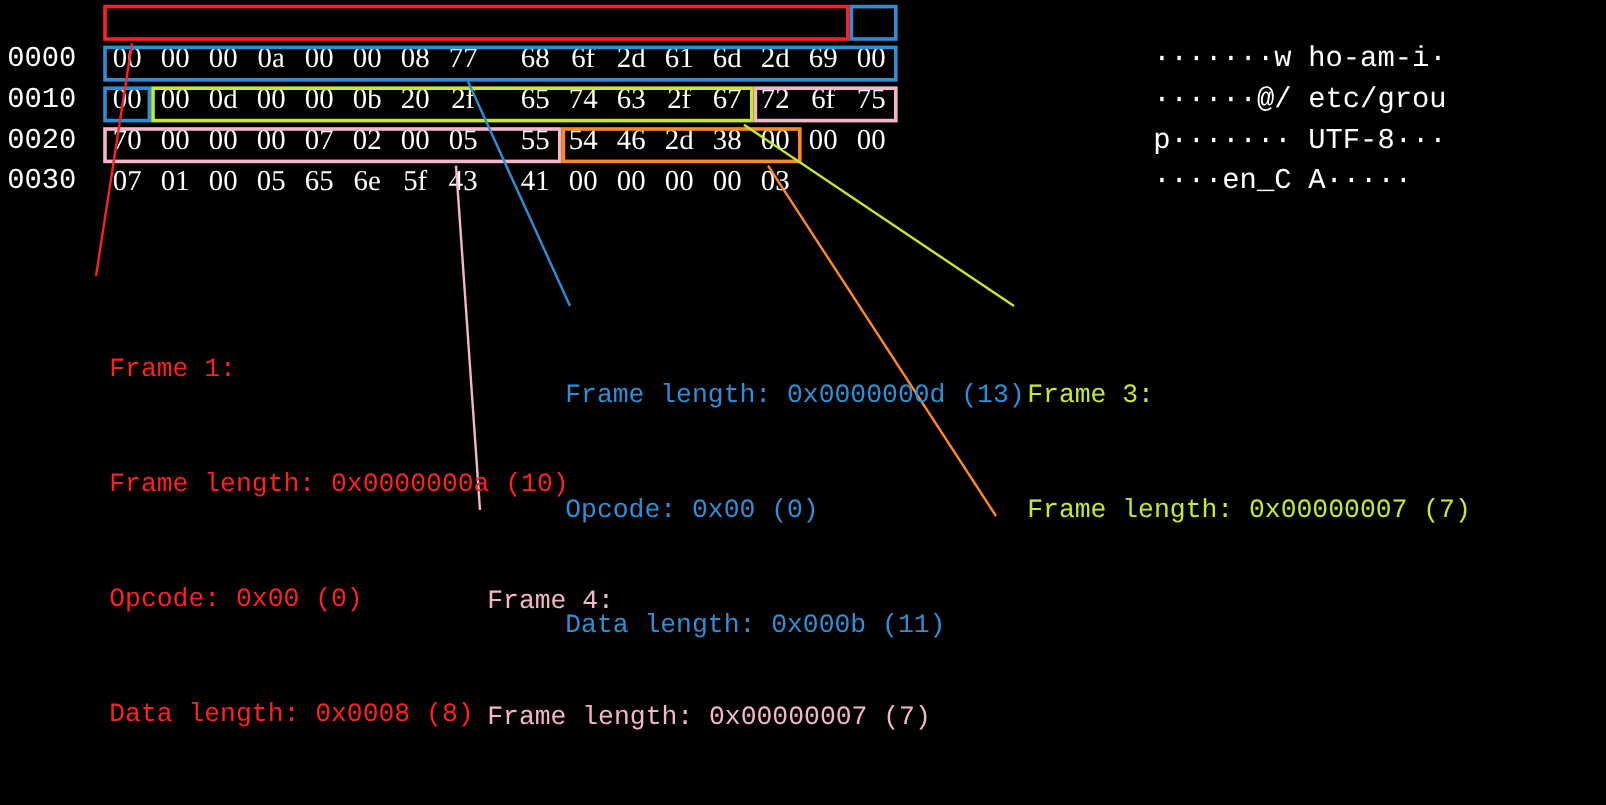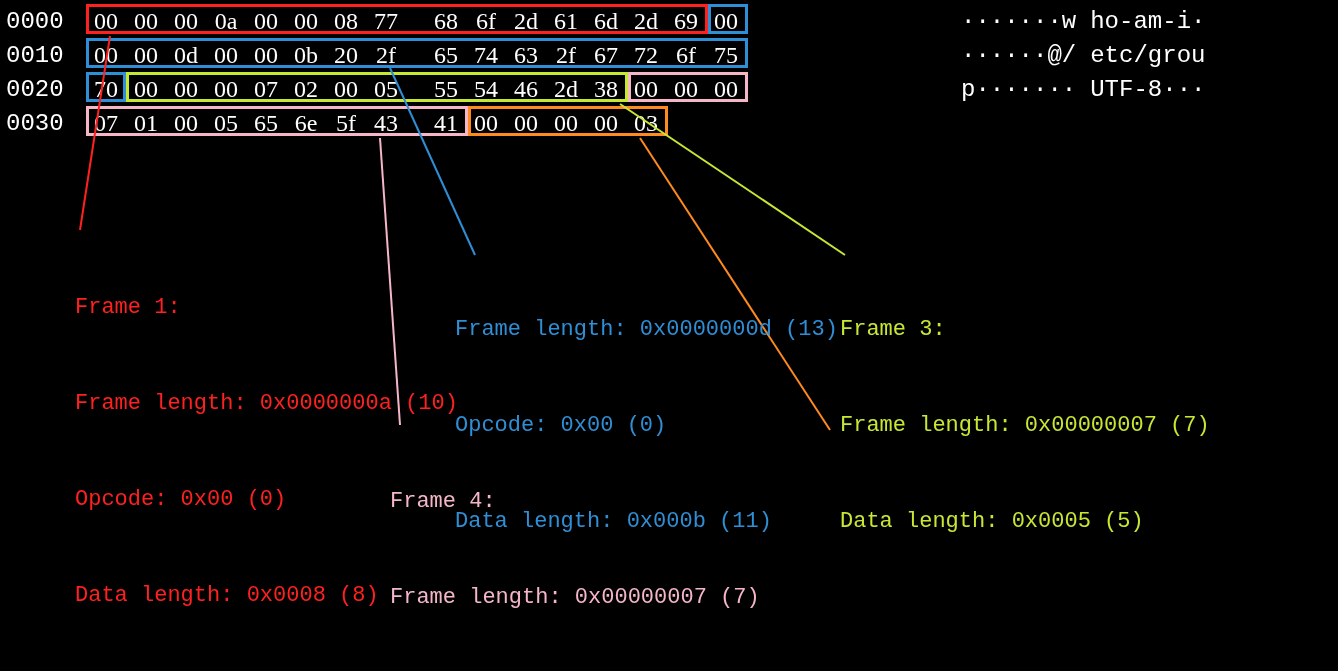--- a/index.html
+++ b/index.html
@@ -10,20 +10,21 @@
     font-family: Consolas, "Courier New", monospace;
     font-size: 24px;
     width: 1338px;
     height: 671px;
     overflow: hidden;
     position: relative;
   }
   .hexwrap {
     position: relative;
     padding-top: 4px;
+    margin-top: 28px;
   }
   .hexrow {
     display: flex;
     align-items: center;
     height: 34px;
     white-space: pre;
   }
   .offset {
     width: 82px;
     padding-left: 6px;
@@ -59,21 +60,21 @@
     background: transparent;
   }
   .red    { border-color: #ff2020; }
   .blue   { border-color: #2f8fd6; }
   .yellow { border-color: #c7e833; }
   .pink   { border-color: #f5b6c8; }
   .orange { border-color: #ff8a1f; }
 
   svg.lines { position:absolute; top:0; left:0; width:1338px; height:671px; }
 
-  .annos { position:absolute; top:0; left:0; width:1060px; height:671px; }
+  .annos { position:absolute; top:0; left:16px; width:1060px; height:671px; }
   .anno {
     position: absolute;
     font-size: 22px;
     line-height: 32px;
     white-space: pre;
   }
   .a-red    { color: #ff2020; }
   .a-blue   { color: #2f8fd6; }
   .a-yellow { color: #c7e833; }
   .a-pink   { color: #f5b6c8; }
@@ -170,20 +171,21 @@
       <span class="gap"></span>
       <span class="byte">41</span>
       <span class="byte">00</span>
       <span class="byte">00</span>
       <span class="byte">00</span>
       <span class="byte">00</span>
       <span class="byte">03</span>
       <span class="byte"></span>
       <span class="byte"></span>
     </span>
+    <span class="ascii"><span>····en_C</span><span class="sep"></span><span>A·····</span></span>
   </div>
 </div>
 
 <div class="overlay">
 
   <div class="box red" style="left:86px;  top:4px;  width:622px; height:30px;"></div>
 
   <div class="box blue" style="left:708px; top:4px;  width:40px;  height:30px;"></div>
   <div class="box blue" style="left:86px;  top:38px; width:662px; height:30px;"></div>
   <div class="box blue" style="left:86px;  top:72px; width:40px;  height:30px;"></div>
@@ -216,21 +218,20 @@
   <div class="anno a-blue" style="left:455px; top:250px;">
     <div>Frame length: 0x0000000d (13)</div>
     <div>Opcode: 0x00 (0)</div>
     <div>Data length: 0x000b (11)</div>
     
   </div>
 
   <div class="anno a-yellow" style="left:840px; top:250px;">
     <div>Frame 3:</div>
     <div>Frame length: 0x00000007 (7)</div>
-    <div>Data length: 0x0005 (5)</div>
     
   </div>
 
   <div class="anno a-pink" style="left:390px; top:422px;">
     <div>Frame 4:</div>
     <div>Frame length: 0x00000007 (7)</div>
     
     
     
   </div>

